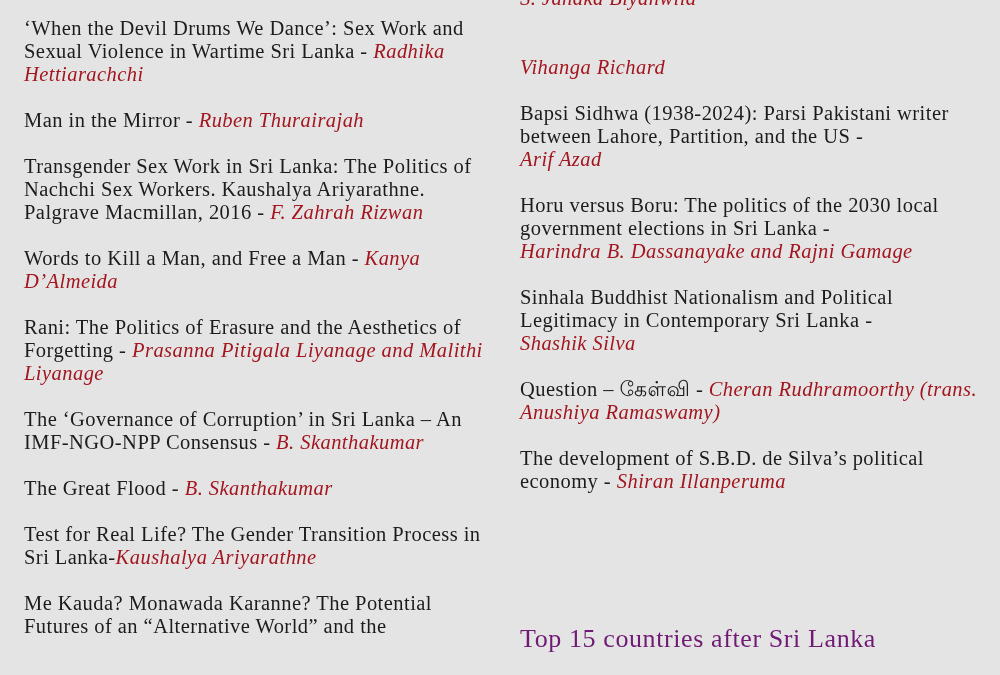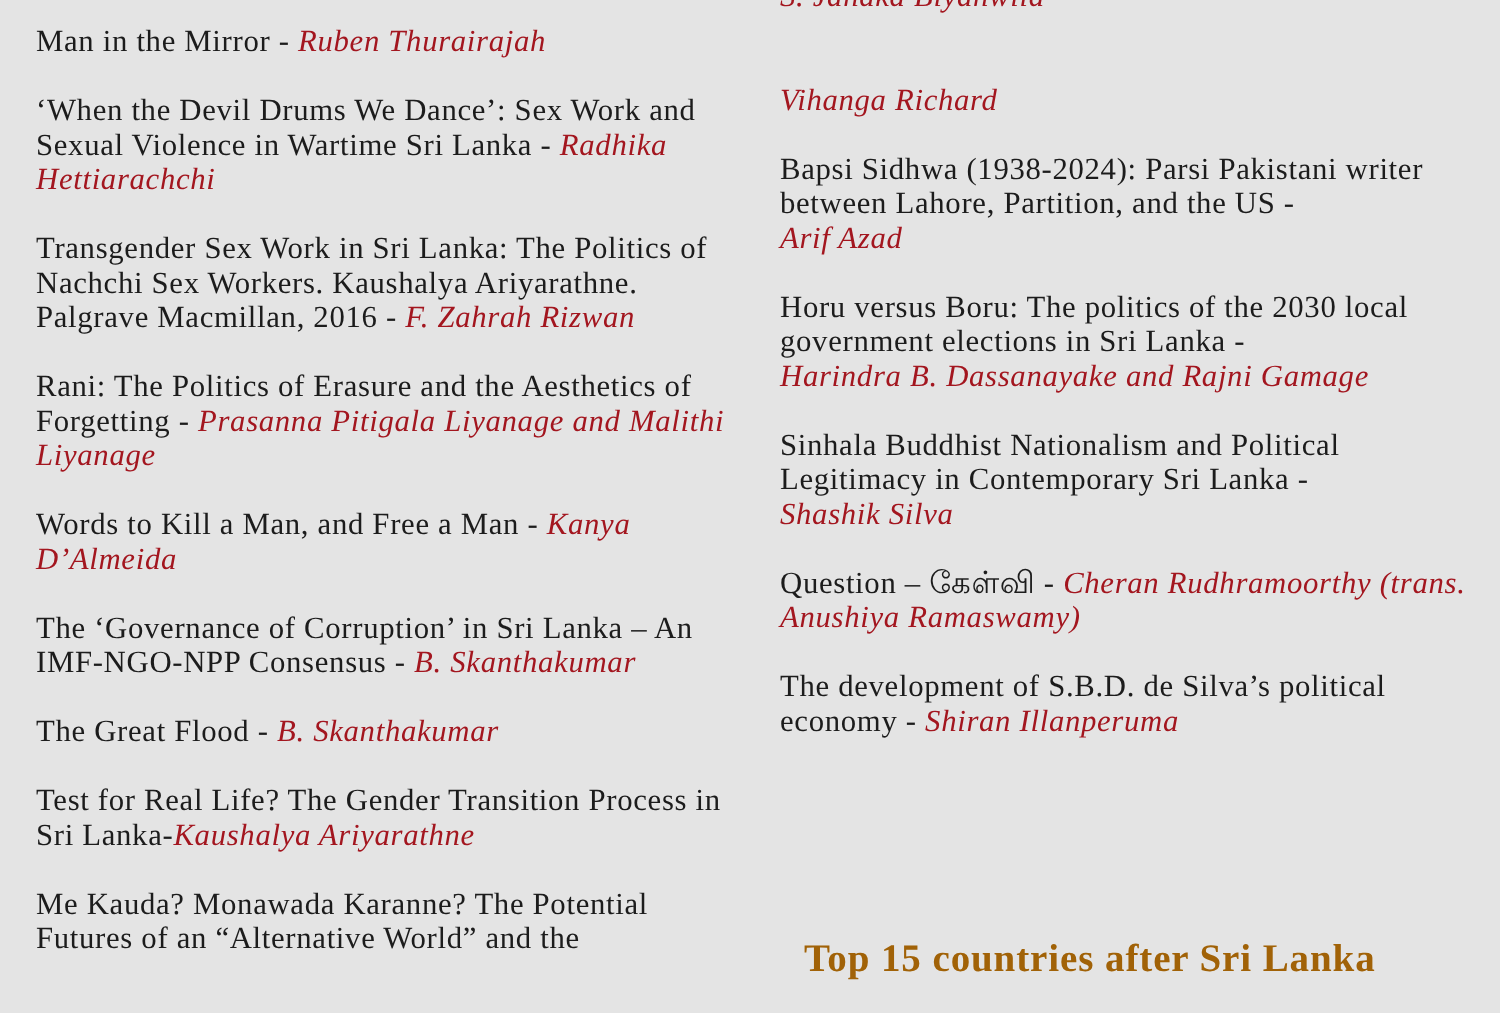--- a/index.html
+++ b/index.html
@@ -28,38 +28,38 @@
       margin: 0 0 23px 0;
       cursor: pointer;
     }
     .entry .title { color: #1c1c1c; }
     .entry .author {
       color: #a3161f;
       font-style: italic;
     }
     .heading {
       position: absolute;
-      left: 536px;
+      left: 520px;
       top: 624px;
       font-size: 26px;
-      font-weight: bold;
-      color: #a16207;
+      font-weight: normal;
+      color: #701a75;
       letter-spacing: 0.6px;
       margin: 0;
     }
   </style>
 </head>
 <body>
 
 <div class="col col-left">
+  <p class="entry"><span class="title">‘When the Devil Drums We Dance’: Sex Work and Sexual Violence in Wartime Sri Lanka - </span><span class="author">Radhika Hettiarachchi</span></p>
   <p class="entry"><span class="title">Man in the Mirror - </span><span class="author">Ruben Thurairajah</span></p>
-  <p class="entry"><span class="title">‘When the Devil Drums We Dance’: Sex Work and Sexual Violence in Wartime Sri Lanka - </span><span class="author">Radhika Hettiarachchi</span></p>
   <p class="entry"><span class="title">Transgender Sex Work in Sri Lanka: The Politics of Nachchi Sex Workers. Kaushalya Ariyarathne. Palgrave Macmillan, 2016 - </span><span class="author">F. Zahrah Rizwan</span></p>
+  <p class="entry"><span class="title">Words to Kill a Man, and Free a Man - </span><span class="author">Kanya D’Almeida</span></p>
   <p class="entry"><span class="title">Rani: The Politics of Erasure and the Aesthetics of Forgetting - </span><span class="author">Prasanna Pitigala Liyanage and Malithi Liyanage</span></p>
-  <p class="entry"><span class="title">Words to Kill a Man, and Free a Man - </span><span class="author">Kanya D’Almeida</span></p>
   <p class="entry"><span class="title">The ‘Governance of Corruption’ in Sri Lanka – An IMF-NGO-NPP Consensus - </span><span class="author">B. Skanthakumar</span></p>
   <p class="entry"><span class="title">The Great Flood - </span><span class="author">B. Skanthakumar</span></p>
   <p class="entry"><span class="title">Test for Real Life? The Gender Transition Process in Sri Lanka-</span><span class="author">Kaushalya Ariyarathne</span></p>
   <p class="entry"><span class="title">Me Kauda? Monawada Karanne? The Potential Futures of an “Alternative World” and the</span><span class="author"></span></p>
 </div>
 
 <div class="col col-right">
   <p class="entry"><span class="title"></span><span class="author">S. Janaka Biyanwila</span></p>
   <p class="entry"><br><span class="author">Vihanga Richard</span></p>
   <p class="entry"><span class="title">Bapsi Sidhwa (1938-2024): Parsi Pakistani writer between Lahore, Partition, and the US - </span><br><span class="author">Arif Azad</span></p>

